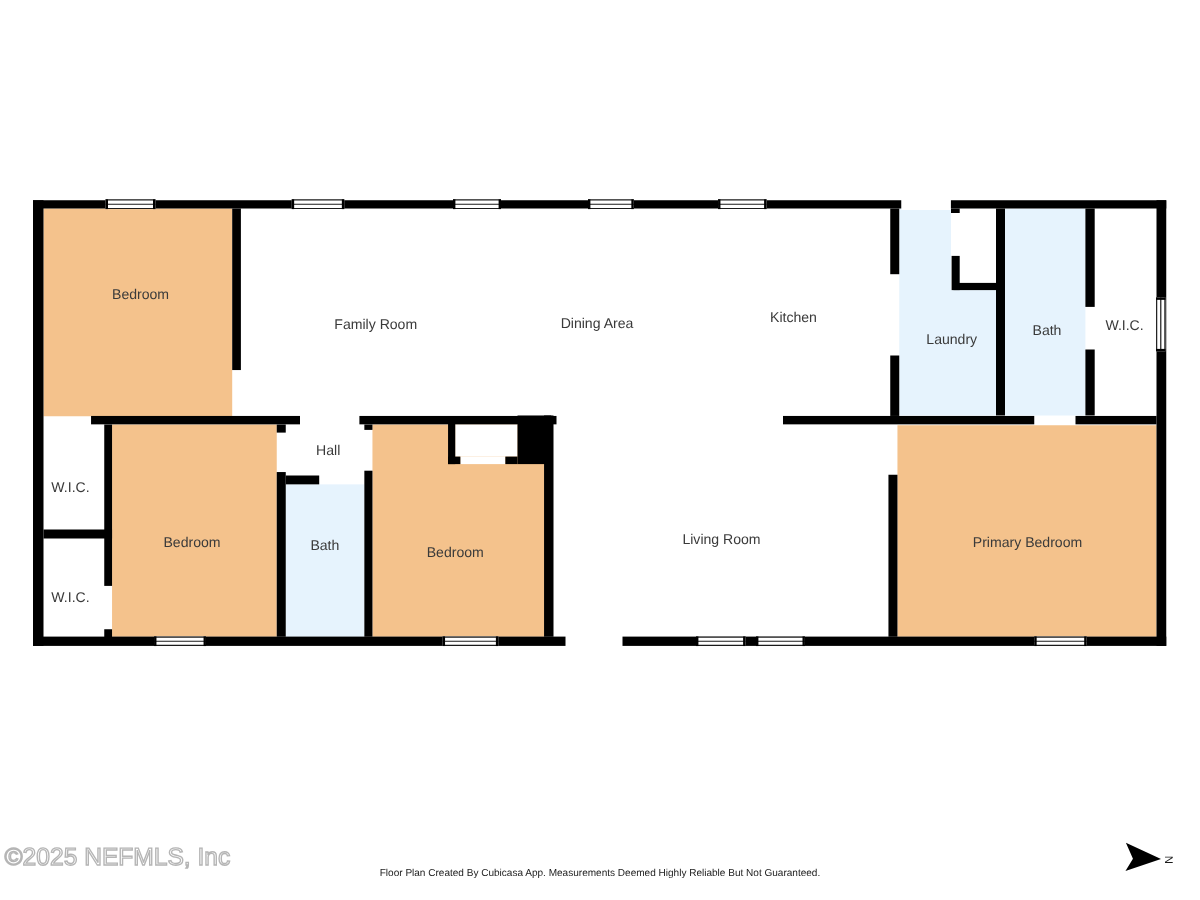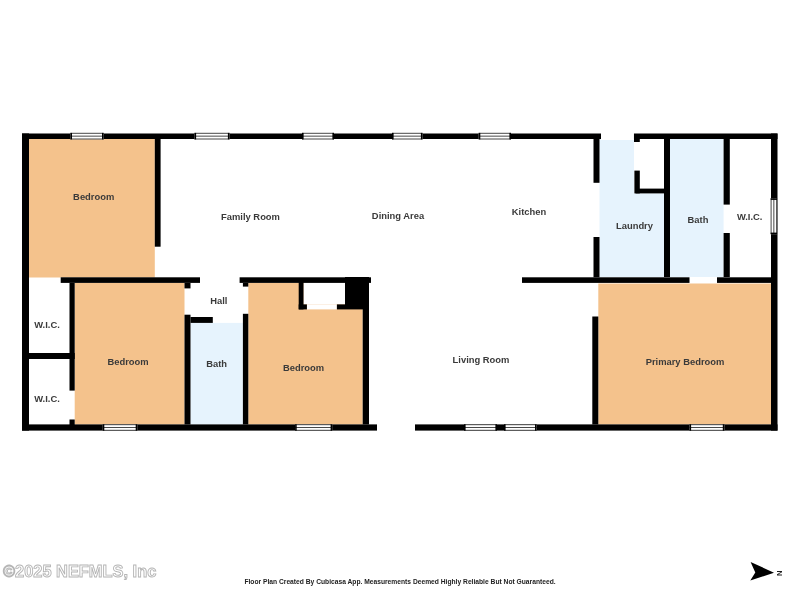--- a/index.html
+++ b/index.html
@@ -1,17 +1,17 @@
 <!DOCTYPE html>
 <html><head>
 <meta charset="utf-8">
 <style>
   html,body{margin:0;padding:0;background:#ffffff;}
   #page{position:relative;width:800px;height:600px;background:#ffffff;overflow:hidden;
-        font-family:"Liberation Sans", sans-serif;font-weight:bold;}
+        font-family:"Liberation Sans", sans-serif;}
   svg{position:absolute;left:0;top:0;}
   .lbl{font-family:"Liberation Sans", sans-serif;font-size:9.4px;fill:#3a3a3a;}
 </style>
 </head>
 <body>
 <div id="page">
 <svg width="800" height="600" viewBox="0 0 800 600">
 
   <rect x="0" y="0" width="800" height="600" fill="#ffffff"></rect>
 

